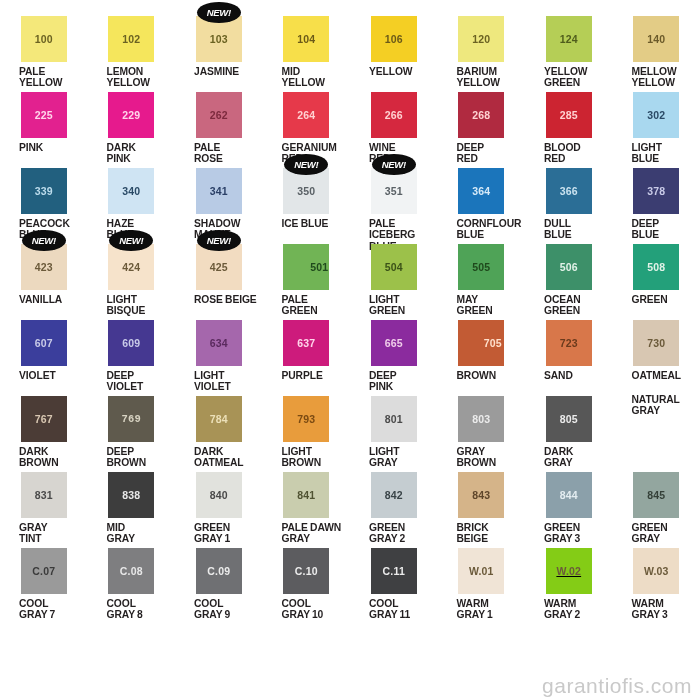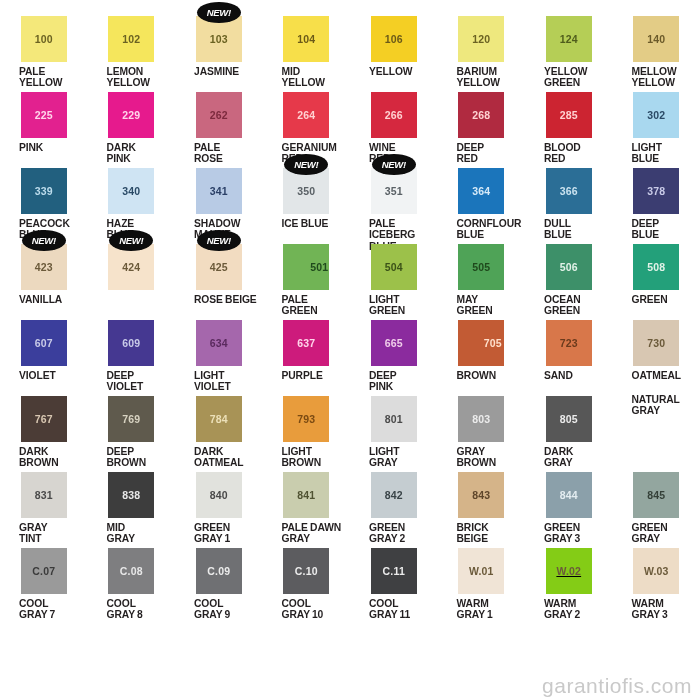--- a/index.html
+++ b/index.html
@@ -326,20 +326,21 @@
         </div>
         <div class="label">VANILLA</div>
       </div>
       <div class="cell">
         <div class="swatch-wrap">
           <div class="badge">NEW!</div>
           <div class="swatch" style="background: rgb(246, 227, 203);">
             <span class="code" style="color: rgb(107, 90, 58);">424</span>
           </div>
         </div>
+        <div class="label">LIGHT BISQUE</div>
       </div>
       <div class="cell">
         <div class="swatch-wrap">
           <div class="badge">NEW!</div>
           <div class="swatch" style="background: rgb(242, 220, 193);">
             <span class="code" style="color: rgb(107, 90, 58);">425</span>
           </div>
         </div>
         <div class="label">ROSE BEIGE</div>
       </div>
@@ -459,21 +460,21 @@
           <div class="swatch" style="background: rgb(75, 60, 54);">
             <span class="code" style="color: rgb(216, 199, 178);">767</span>
           </div>
         </div>
         <div class="label">DARK
 BROWN</div>
       </div>
       <div class="cell">
         <div class="swatch-wrap">
           <div class="swatch" style="background: rgb(95, 90, 77);">
-            <span class="code" style="color: rgb(216, 211, 194);">769</span>
+            <span class="code" style="color: rgb(216, 211, 194); font-family: Liberation Mono, monospace;">769</span>
           </div>
         </div>
         <div class="label">DEEP
 BROWN</div>
       </div>
       <div class="cell">
         <div class="swatch-wrap">
           <div class="swatch" style="background: rgb(168, 147, 86);">
             <span class="code" style="color: rgb(236, 224, 184);">784</span>
           </div>

